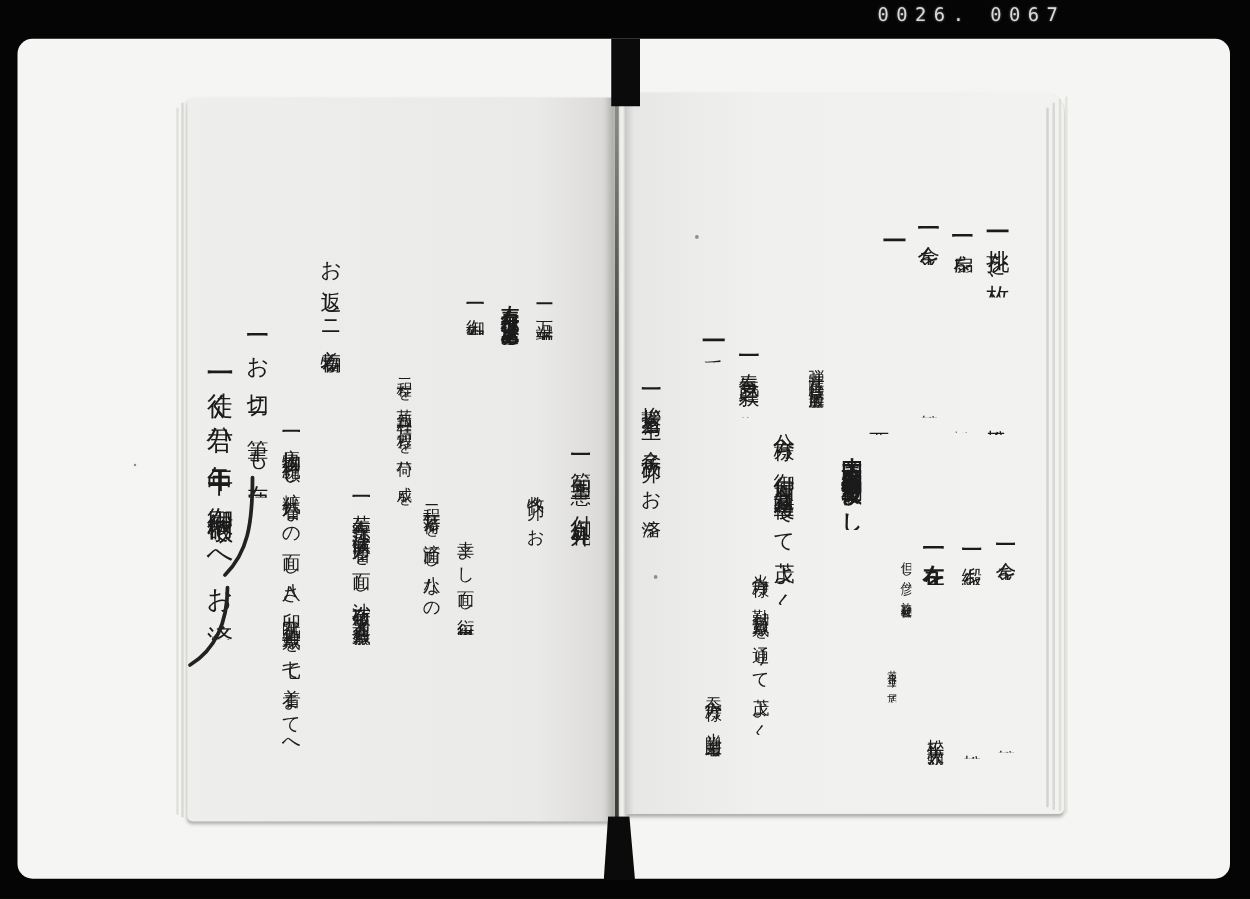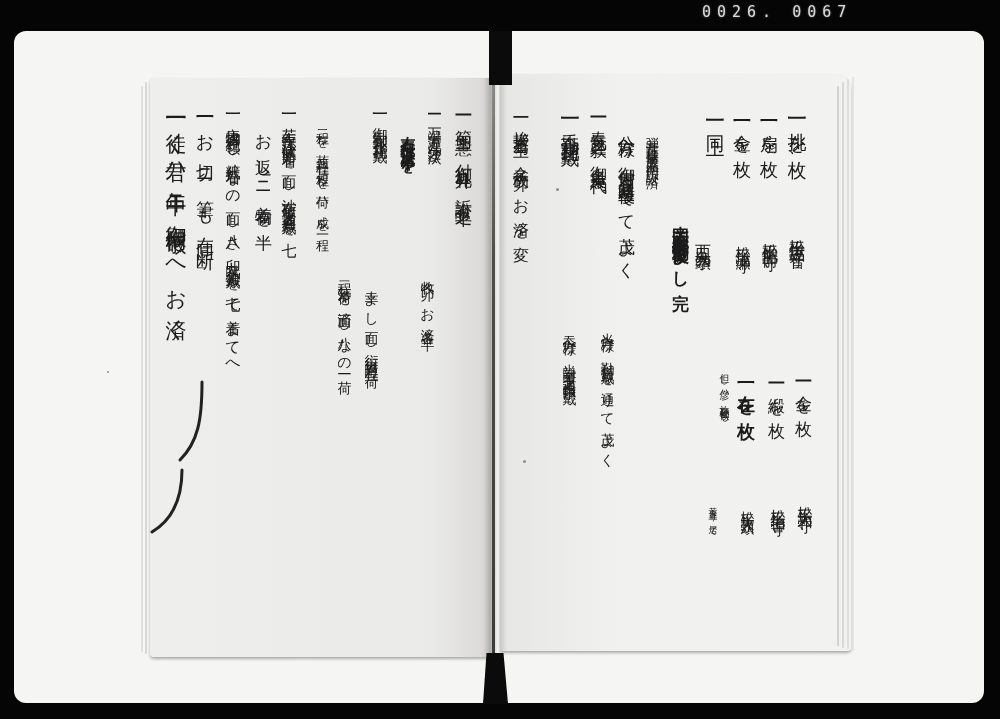--- a/index.html
+++ b/index.html
@@ -1,17 +1,17 @@
 <!DOCTYPE html>
 <html><head>
 <meta charset="utf-8">
 <style>
   html,body{margin:0;padding:0;background:#050505;width:1000px;height:719px;overflow:hidden;}
   #stage{position:relative;width:1000px;height:719px;background:#050505;
-         font-family:"DejaVu Serif",serif;}
+         font-family:"DejaVu Serif",serif;text-align:right;}
   .counter{position:absolute;left:702px;top:3px;font-family:"DejaVu Sans Mono",monospace;
            font-size:15px;letter-spacing:6px;color:#dadada;text-shadow:0 0 2px rgba(255,255,255,.45);}
   .backdrop{position:absolute;left:14px;top:31px;width:970px;height:672px;background:#f5f5f3;
             border-radius:12px;}
   .page{position:absolute;box-shadow:0 2px 3px rgba(0,0,0,.3);}
   .page-left{left:150px;top:78px;width:341px;height:579px;border-radius:4px 0 0 4px;
     background:linear-gradient(to right,#eeeeec,#eaeae8 82%,#dcdbd9 97%,#c8c7c5 100%);}
   .page-right{left:500px;top:74px;width:351px;height:577px;border-radius:0 16px 4px 0;
     background:linear-gradient(to right,#c9c8c6 0,#e7e7e5 2%,#f0f0ee 30%,#f2f2f0 100%);}
   .edge-line{position:absolute;width:2px;opacity:.85;border-radius:2px;}

